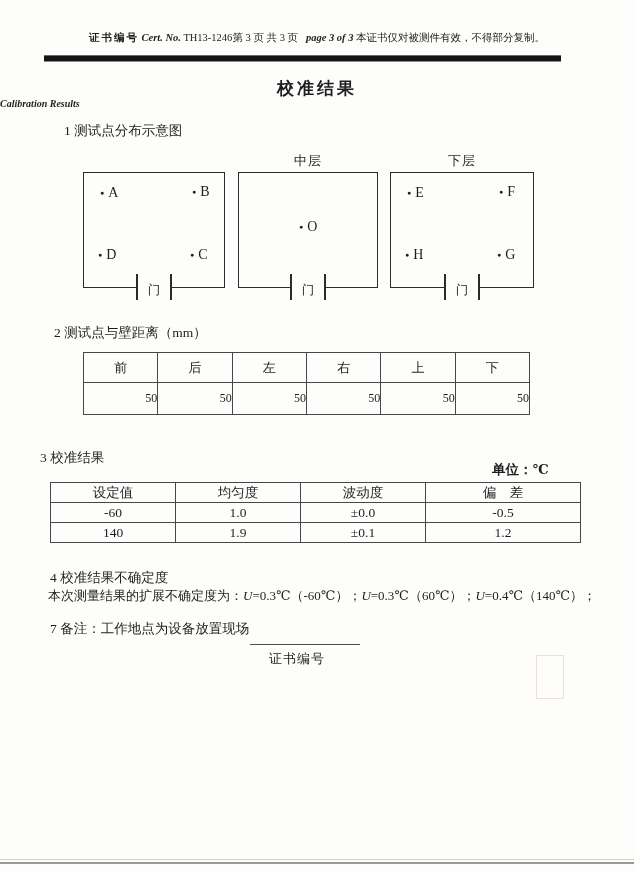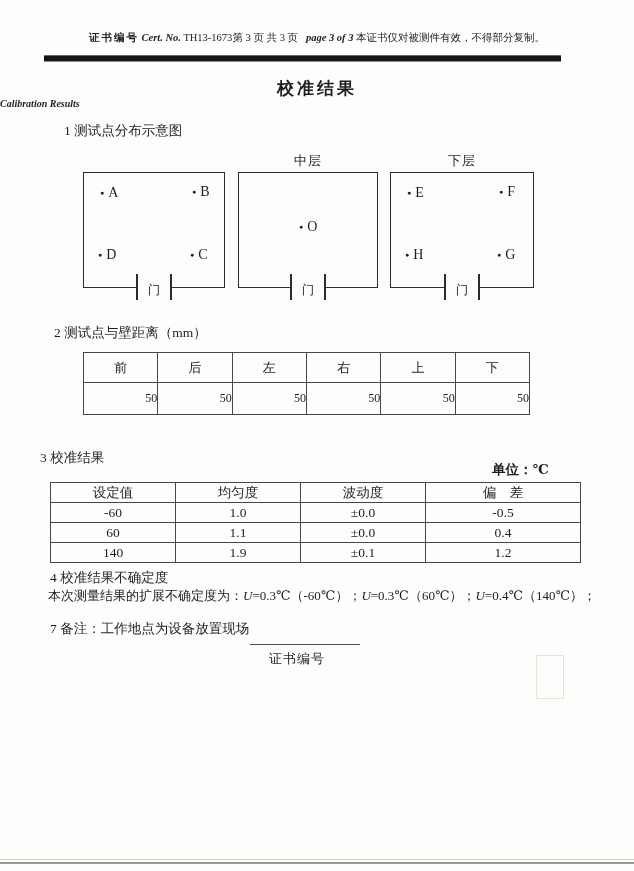--- a/index.html
+++ b/index.html
@@ -71,21 +71,21 @@
   .scan-edge-2{position:absolute;left:0;top:862px;width:634px;height:2px;background:#9b9b94;}
 </style>
 </head>
 <body>
 
 <div class="page">
 
   <div class="header-line">
     <span class="cn-bold">证书编号</span>
     <span class="lat-it">Cert. No.</span>
-    <span>TH13-1673</span><span>第 3 页 共 3 页</span>&nbsp;&nbsp;
+    <span>TH13-1246</span><span>第 3 页 共 3 页</span>&nbsp;&nbsp;
     <span class="lat-it">page 3 of 3</span>
     <span>本证书仅对被测件有效，不得部分复制。</span>
   </div>
   <div class="top-rule"></div>
 
   <div class="title">校准结果</div>
   <div class="subtitle">Calibration Results</div>
 
   <div class="sec-h" style="left:64px;top:122px;">1  测试点分布示意图</div>
 
@@ -159,26 +159,20 @@
       <td>波动度</td>
       <td>偏　差</td>
     </tr>
     <tr>
       <td>-60</td>
       <td>1.0</td>
       <td>±0.0</td>
       <td>-0.5</td>
     </tr>
     <tr>
-      <td>60</td>
-      <td>1.1</td>
-      <td>±0.0</td>
-      <td>0.4</td>
-    </tr>
-    <tr>
       <td>140</td>
       <td>1.9</td>
       <td>±0.1</td>
       <td>1.2</td>
     </tr>
   </tbody>
     </table>
 
   <div class="sec-h" style="left:50px;top:569px;">4  校准结果不确定度</div>
   <div class="body-text" style="left:48px;top:587px;">

